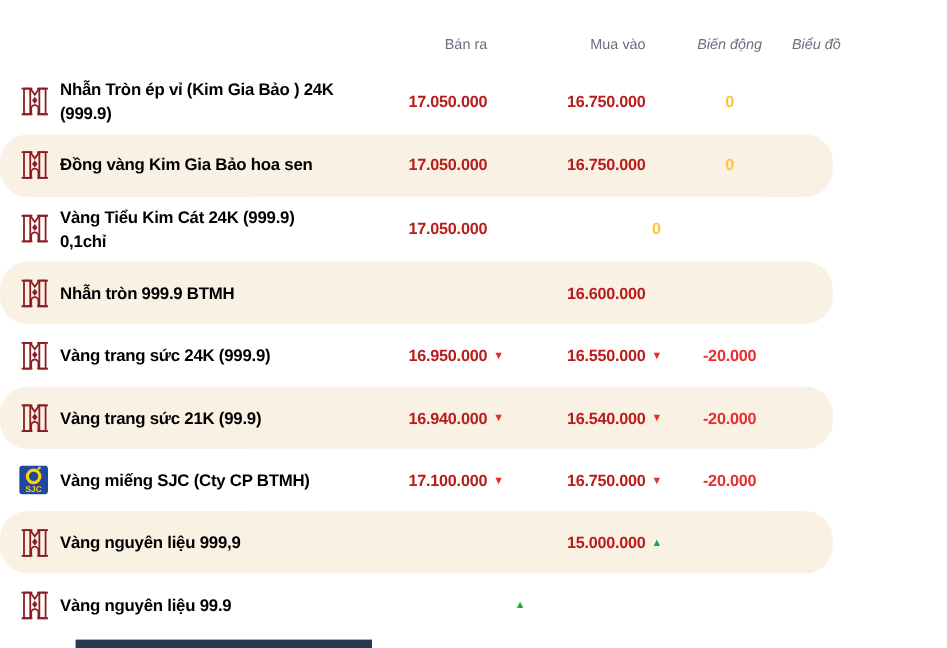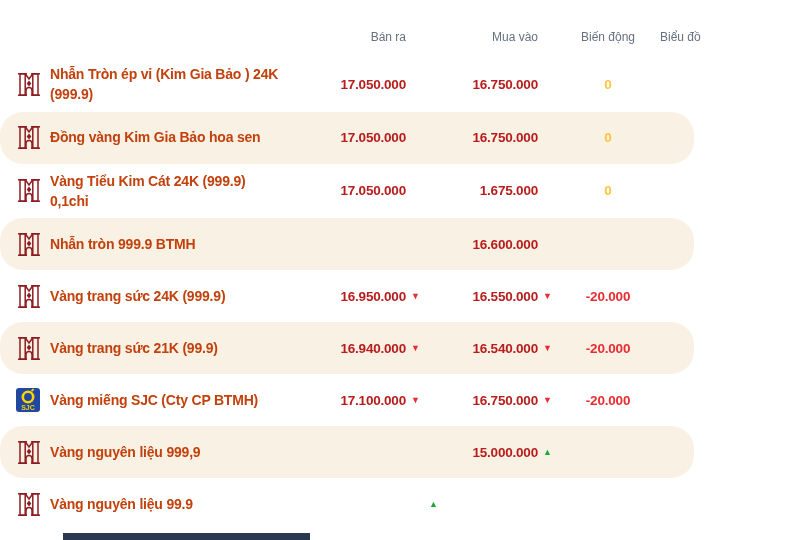--- a/index.html
+++ b/index.html
@@ -19,32 +19,32 @@
   }
   .thead {
     height: 57px;
     padding-top: 16px;
     color: #66707f;
     font-size: 12px;
     font-weight: 400;
   }
   .thead .h { white-space: nowrap; }
   .h.right { text-align: right; }
-  .h.center { text-align: center; }
+  .h.center { text-align: center; font-style: italic; }
   .row { min-height: 52px; padding-top: 7px; padding-bottom: 7px; }
   .row.alt { background: #f8f1e4; border-radius: 23px; }
   .icon-cell { display: flex; align-items: center; }
   .cell.name {
     font-size: 14px;
     font-weight: 700;
     letter-spacing: -0.2px;
     line-height: 1.45;
     padding-left: 2px;
     padding-right: 14px;
-    color: #c2410c;
+    color: #000000;
     cursor: pointer;
   }
   .cell.num {
     font-size: 13.5px;
     font-weight: 700;
     letter-spacing: -0.2px;
     text-align: right;
     color: #b91c1c;
     white-space: nowrap;
   }
@@ -156,21 +156,20 @@
           <path d="M2 24.2 H11"></path>
               <path d="M15 24.2 H24"></path>
         </g>
         <path d="M13 9.6 l2.3 3 -2.3 3 -2.3 -3 z" fill="#8e1d22"></path>
       </svg>
 
     </div>
     <div class="cell name">Vàng Tiểu Kim Cát 24K (999.9) 0,1chỉ</div>
     <div class="cell num">17.050.000</div>
     <div class="cell arr"></div>
-    <div class="cell num">1.675.000</div>
     <div class="cell arr"></div>
     <div class="cell change zero">0</div>
     <div class="cell chart"></div>
   </div>
 
   <div class="grid row alt" data-logo="btmh">
     <div class="cell icon-cell">
       <svg class="logo btmh" width="26" height="27" viewBox="0 0 26 27">
         <g fill="none" stroke="#8e1d22" stroke-width="1.5">
           <path d="M2 2.8 H11"></path>

